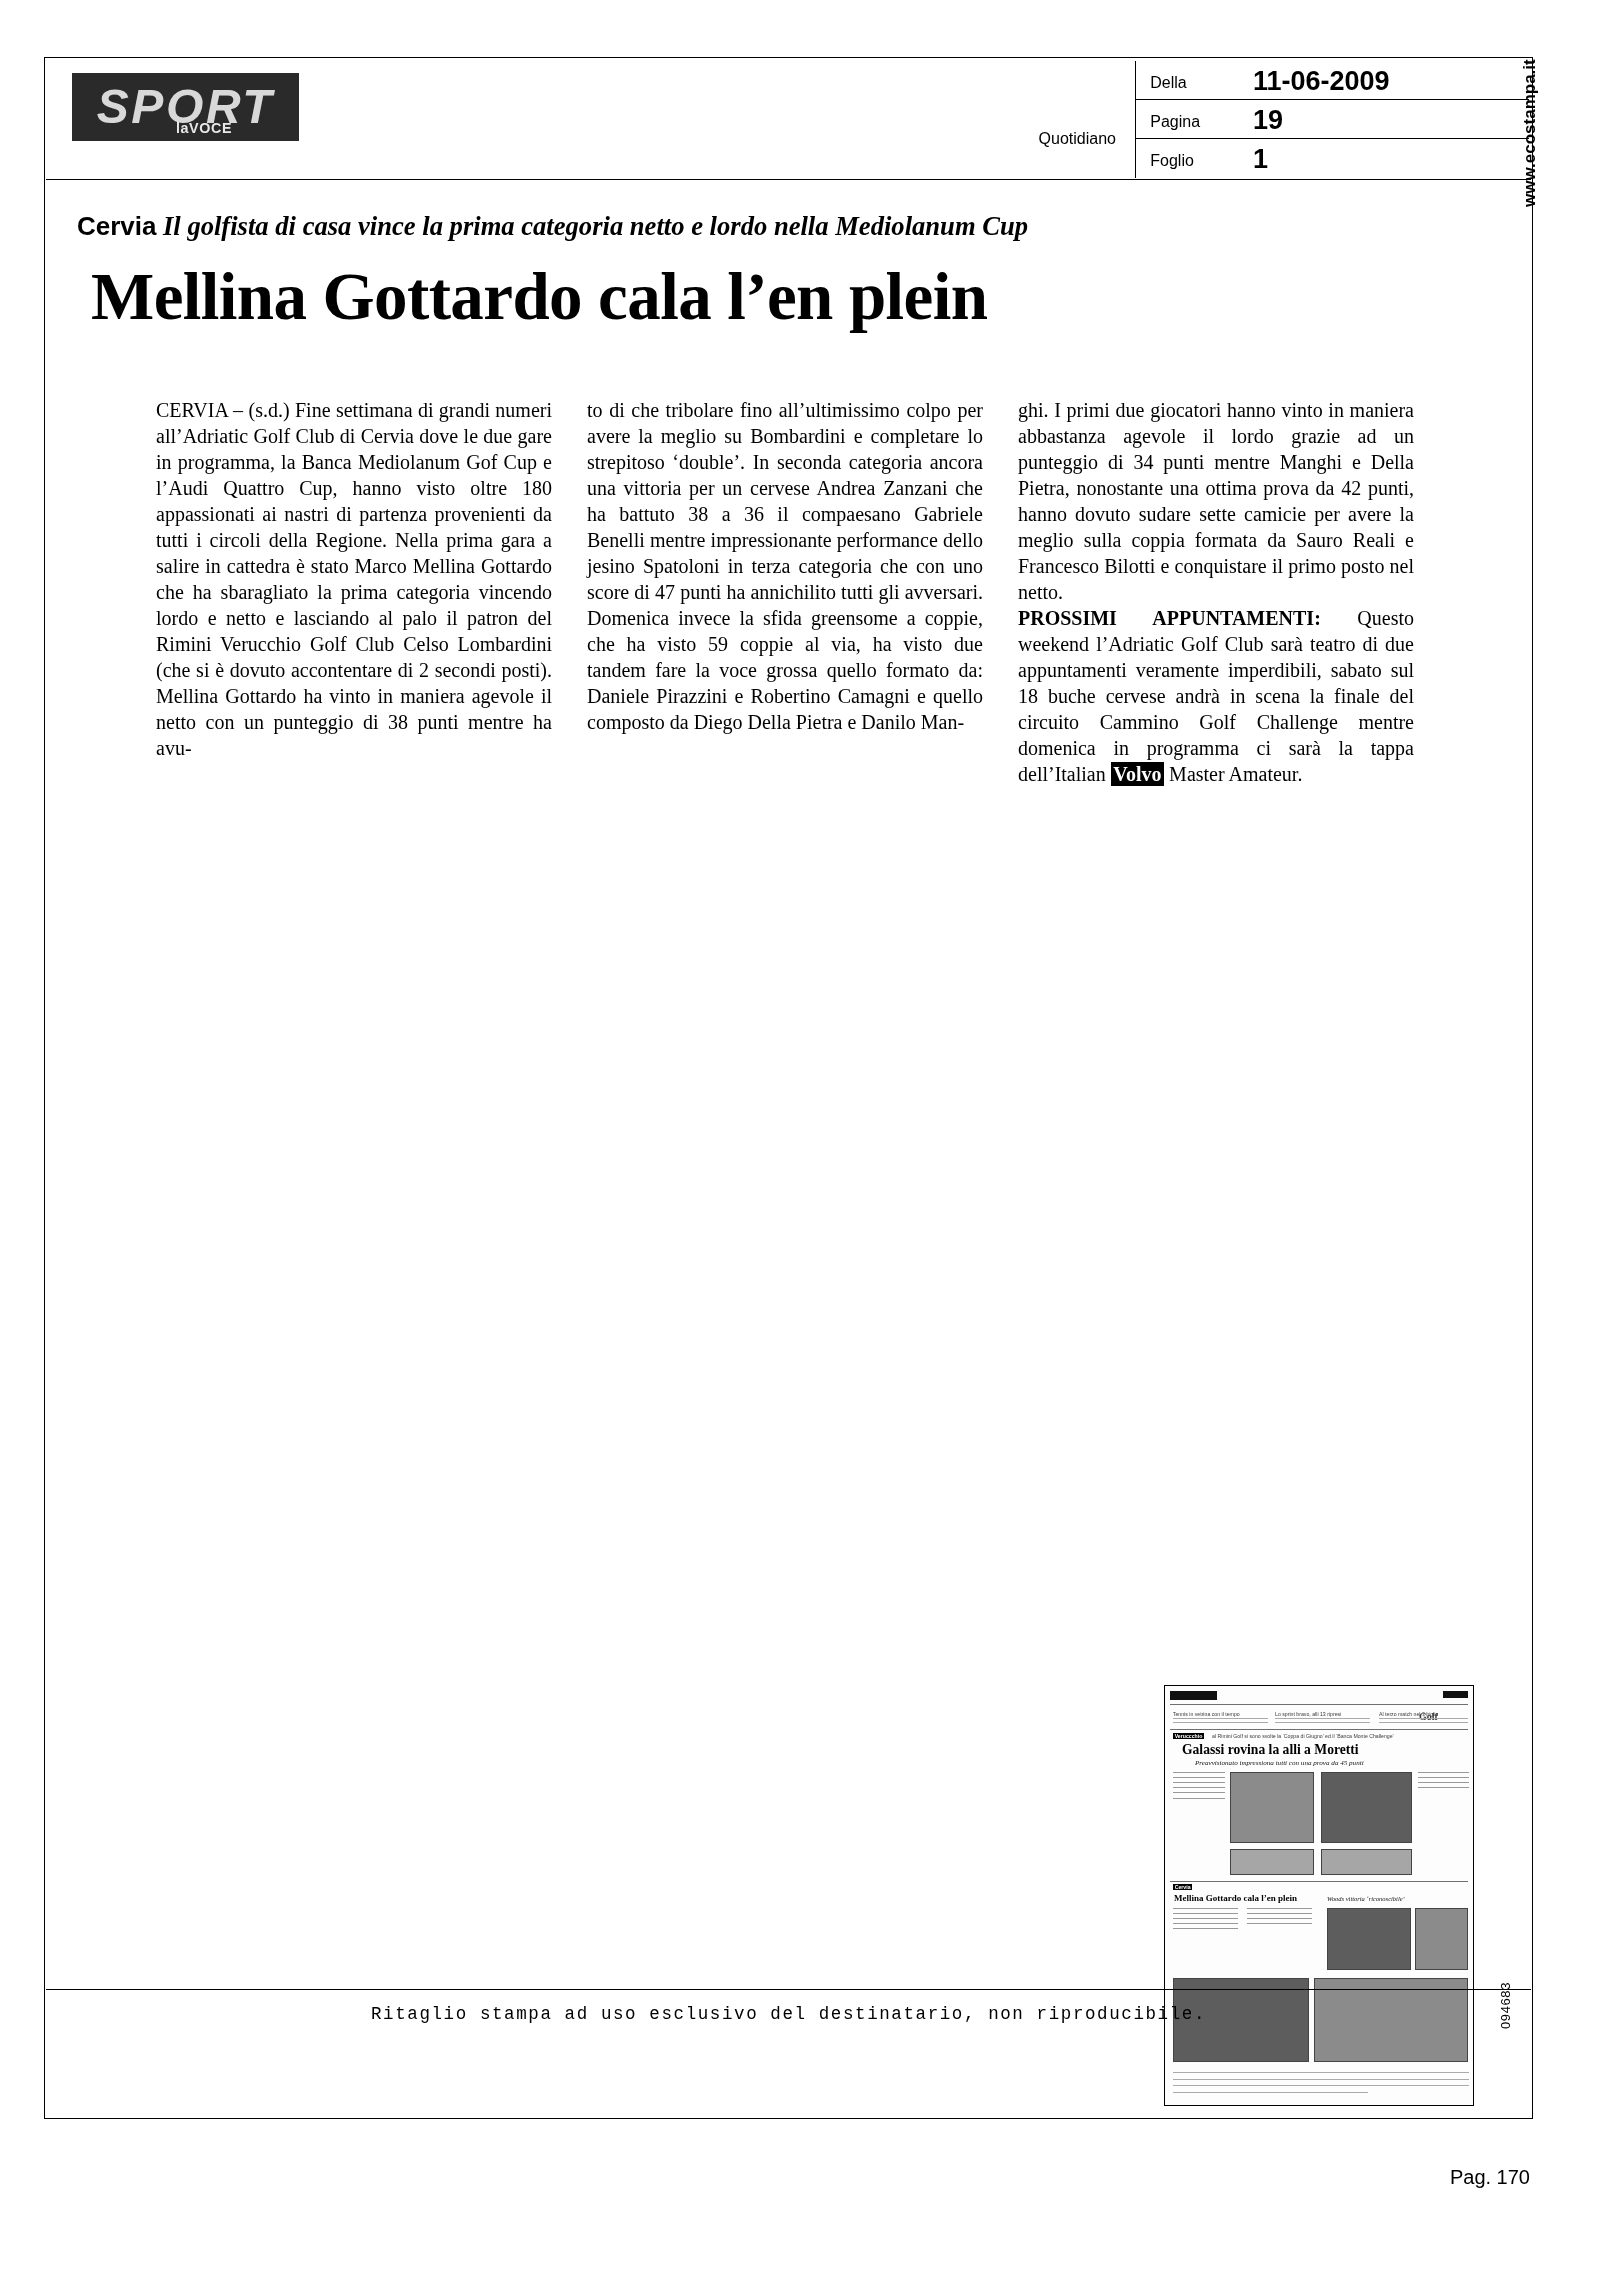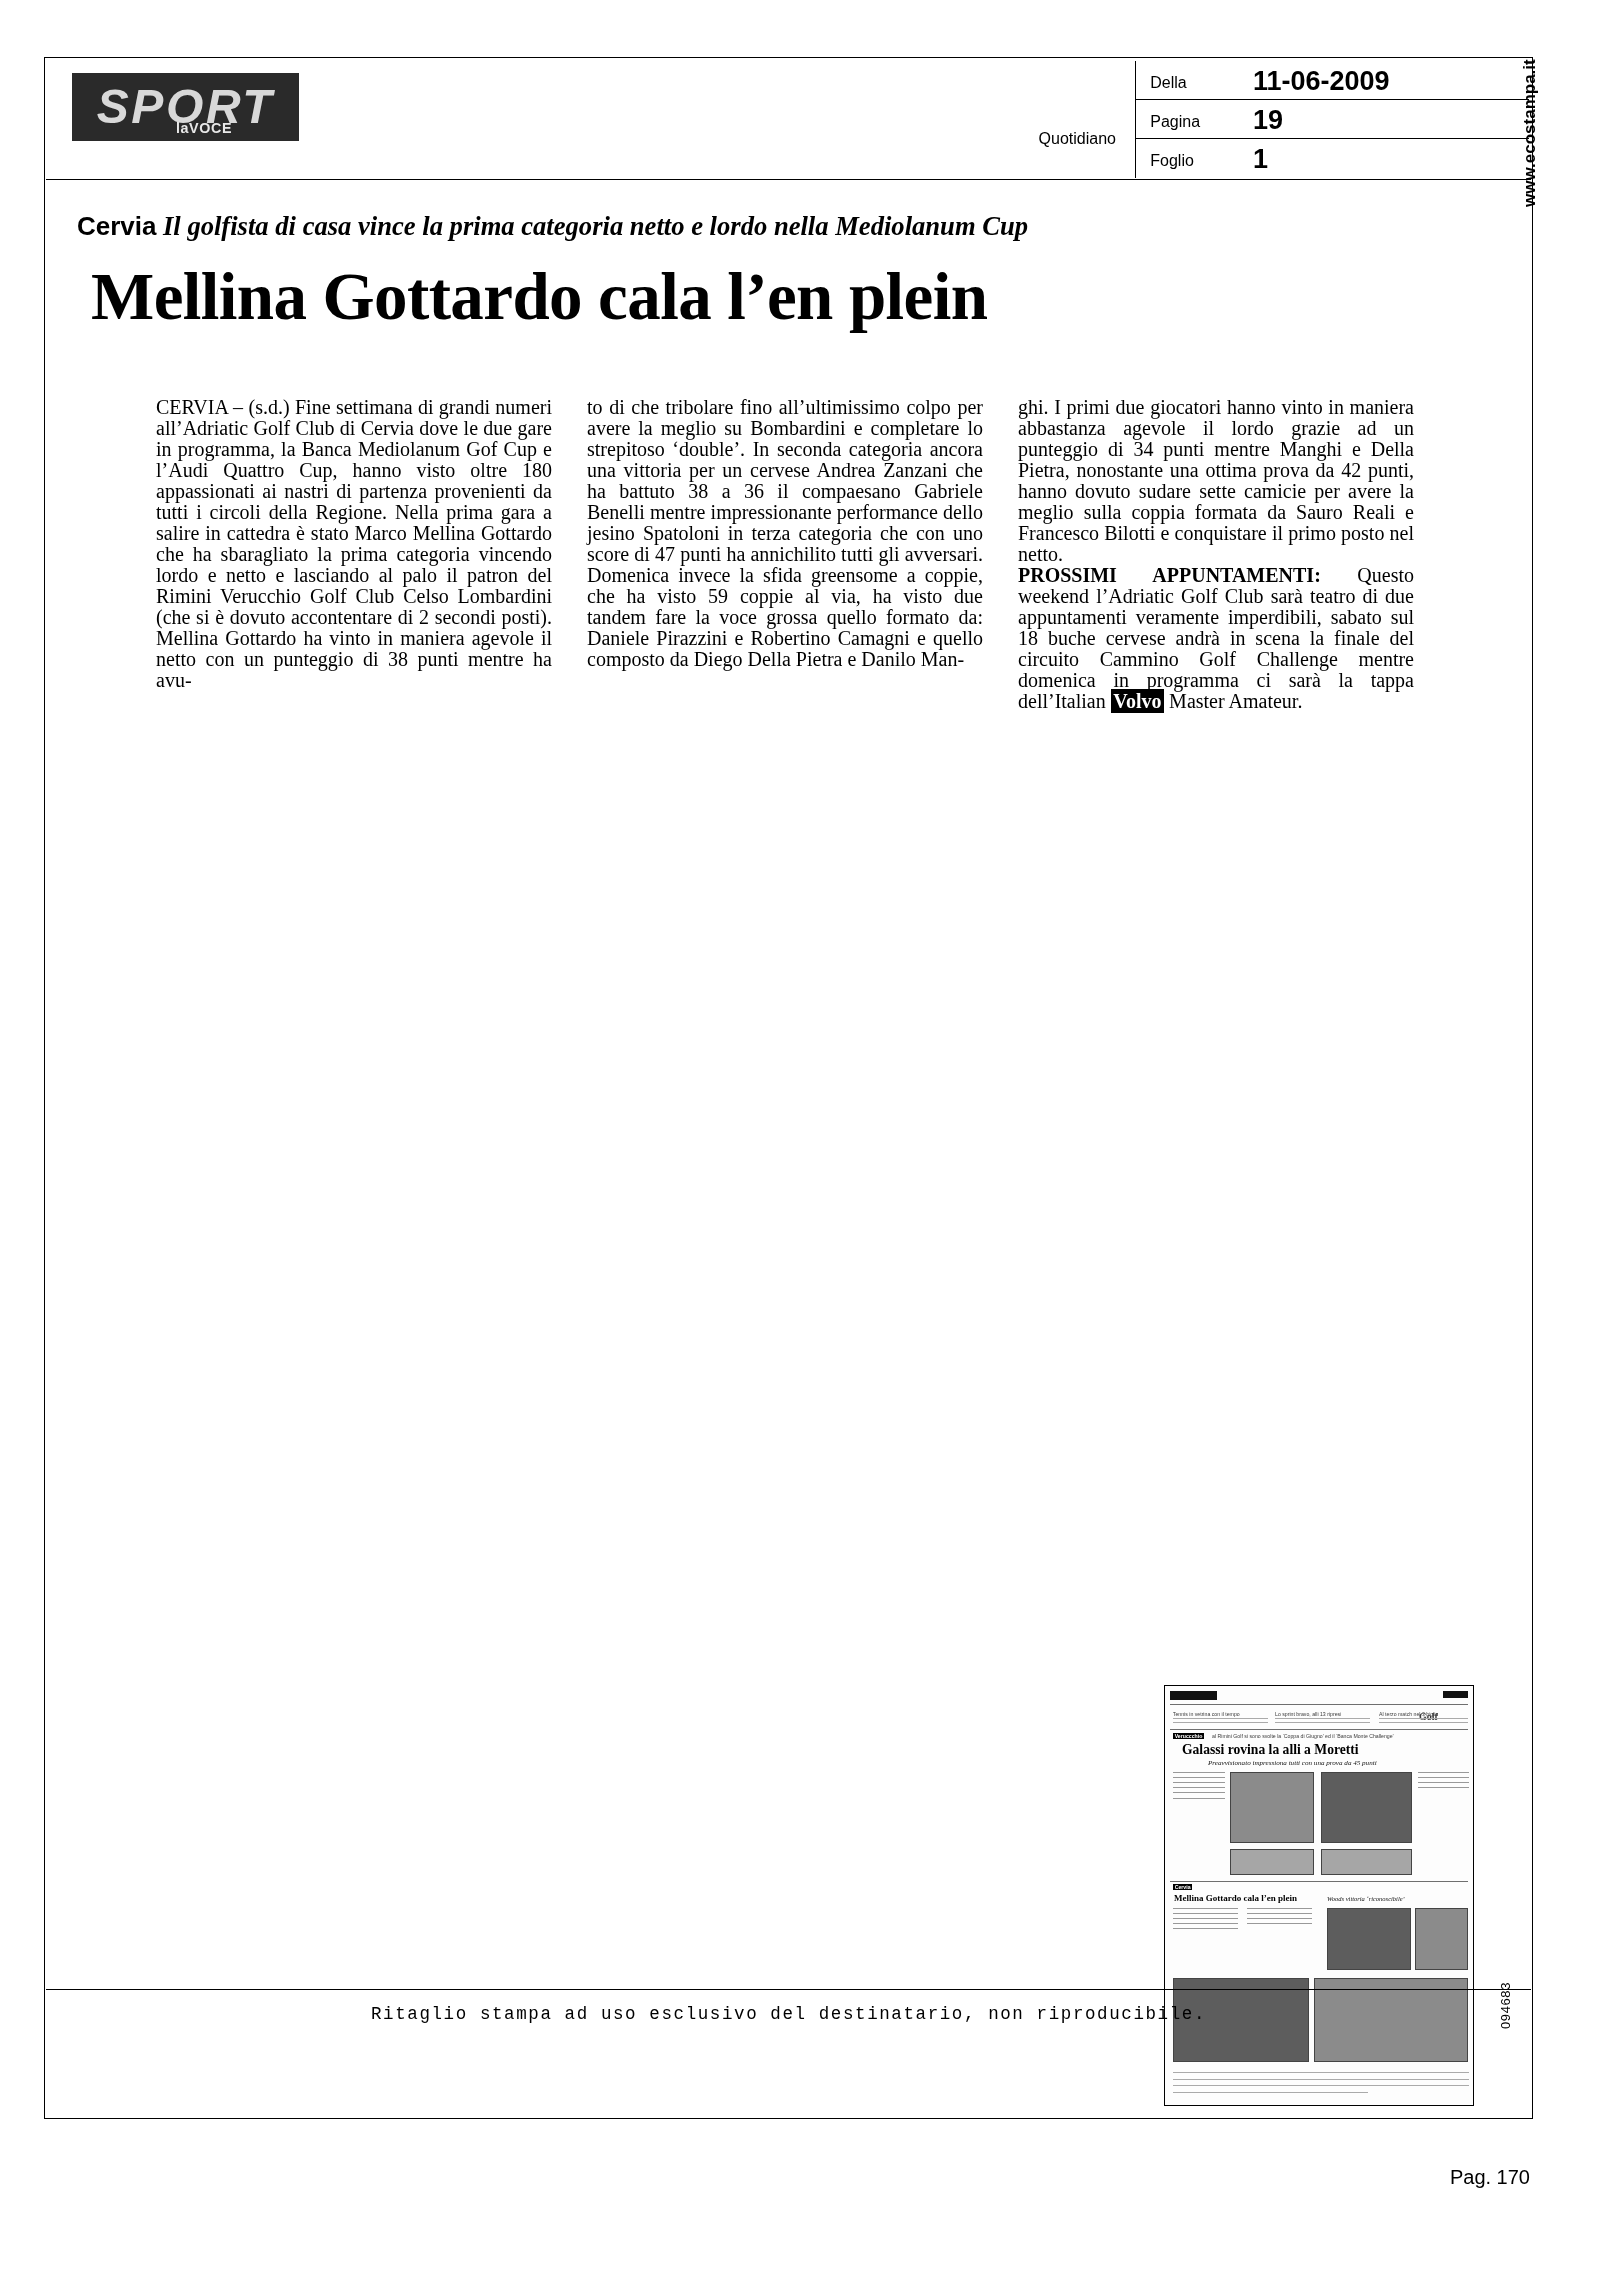--- a/index.html
+++ b/index.html
@@ -177,21 +177,21 @@
     left: 156px;
     top: 397px;
     width: 1258px;
   }
   .col {
     position: absolute;
     top: 0;
     width: 396px;
     font-family: "Liberation Serif", serif;
     font-size: 20px;
-    line-height: 21px;
+    line-height: 26px;
     text-align: justify;
     text-justify: inter-word;
     hyphens: manual;
   }
   .col.c1 { left: 0; }
   .col.c2 { left: 431px; }
   .col.c3 { left: 862px; }
   .col p { margin: 0; }
   .col .bold-lead {
     font-family: "Liberation Serif", serif;
@@ -378,21 +378,21 @@
     <div class="th-line" style="left:110px; top:36px; width:95px; height:0.6px; background:#aaa;"></div>
     <div class="th-line" style="left:214px; top:32px; width:89px; height:0.6px; background:#aaa;"></div>
     <div class="th-line" style="left:214px; top:36px; width:89px; height:0.6px; background:#aaa;"></div>
 
     <div class="th-line" style="left:5.2px; top:43px; width:298px; height:1.3px;"></div>
 
     <div class="th-kicker" style="left:7.8px; top:47px; font-size:5.2px;">Veruccchio</div>
     <div class="th-tiny" style="left:47px; top:47px; font-size:5.2px;">al Rimini Golf si sono svolte la ‘Coppa di Giugno’ ed il ‘Banca Monte Challenge’</div>
 
     <div class="th-title" style="left:17px; top:56px; font-size:13.6px;">Galassi rovina la alli a Moretti</div>
-    <div class="th-sub" style="left:43px; top:73px; font-size:7.1px;">Preavvisionato impressiona tutti con una prova da 45 punti</div>
+    <div class="th-sub" style="left:30px; top:73px; font-size:7.1px;">Preavvisionato impressiona tutti con una prova da 45 punti</div>
 
     <div class="th-photo" style="left:65px; top:86px; width:84px; height:71px;"></div>
     <div class="th-photo dark" style="left:156px; top:86px; width:91px; height:71px;"></div>
 
     <div class="th-line" style="left:7.8px; top:86px; width:52px; height:0.6px; background:#999;"></div>
     <div class="th-line" style="left:7.8px; top:91px; width:52px; height:0.6px; background:#999;"></div>
     <div class="th-line" style="left:7.8px; top:96px; width:52px; height:0.6px; background:#999;"></div>
     <div class="th-line" style="left:7.8px; top:101px; width:52px; height:0.6px; background:#999;"></div>
     <div class="th-line" style="left:7.8px; top:106px; width:52px; height:0.6px; background:#999;"></div>
     <div class="th-line" style="left:7.8px; top:112px; width:52px; height:0.6px; background:#999;"></div>

